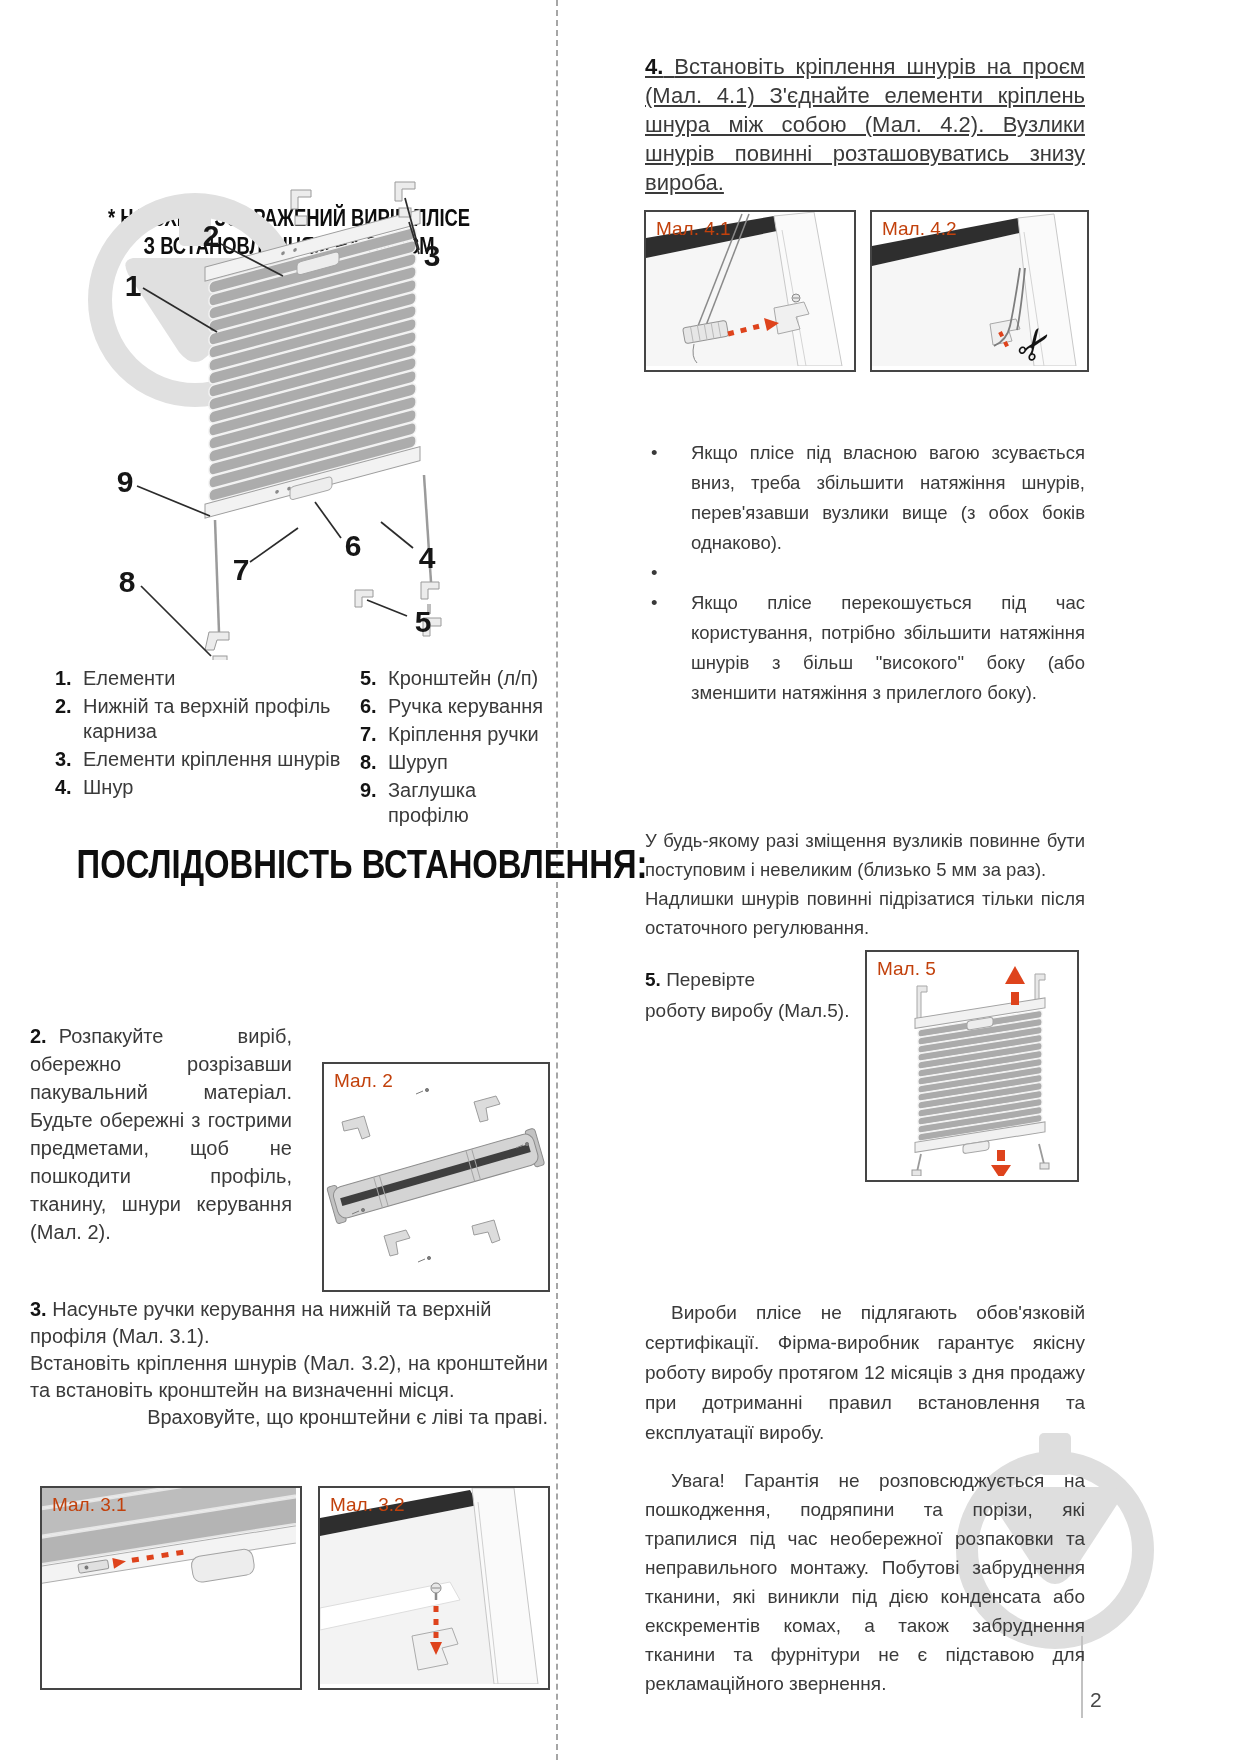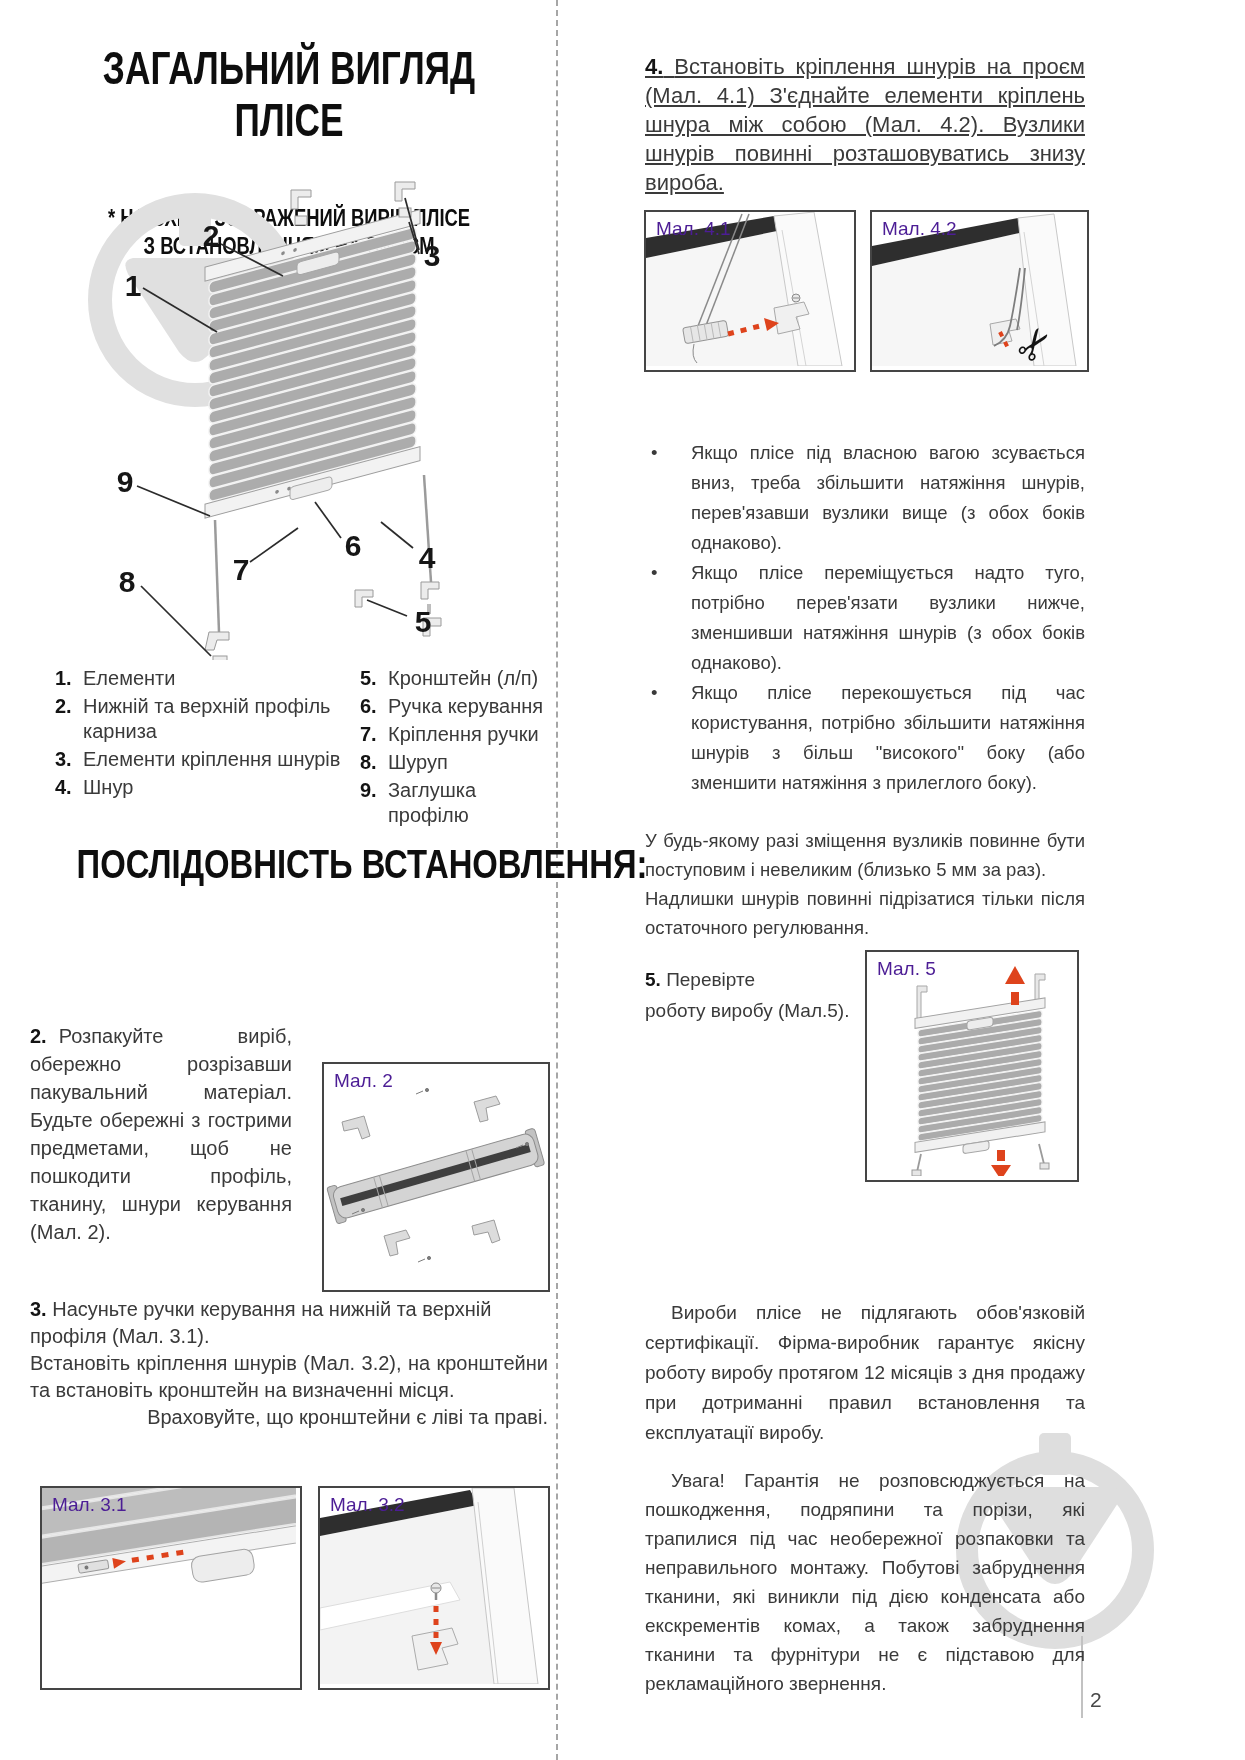--- a/index.html
+++ b/index.html
@@ -24,37 +24,33 @@
   .litem{display:flex;line-height:25px;margin-bottom:3px;}
   .lnum{flex:none;width:28px;font-weight:700;color:#141414;}
   .ltext{flex:1;}
   .blist{position:absolute;left:645px;top:438px;width:440px;}
   .bitem{display:flex;font-size:18.5px;line-height:30px;}
   .bmark{flex:none;width:40px;padding-left:6px;}
   .bmark::before{content:"\2022";}
   .btext{flex:1;text-align:justify;}
   .figbox{position:absolute;border:2px solid #454545;background:#fff;}
   .figbox svg{position:absolute;left:0;top:0;}
-  .figlabel{position:absolute;left:10px;top:6px;font-size:19px;color:#4c1d95;z-index:2;white-space:nowrap;}
+  .figlabel{position:absolute;left:10px;top:6px;font-size:19px;color:#c2410c;z-index:2;white-space:nowrap;}
   .wm{position:absolute;z-index:0;}
   .z1{z-index:1;}
   .footer-rule{position:absolute;left:1081px;top:1636px;height:82px;width:0;border-left:2px solid #c2c2c2;}
   .pagenum{position:absolute;left:1090px;top:1688px;font-size:21px;color:#474747;}
 </style>
 </head>
 <body>
 
 <div class="page">
 
   <div class="divider"></div>
 
-  <div class="abs title">
-    <span class="hdline cond75">ЗАГАЛЬНИЙ ВИГЛЯД</span>
-    <span class="hdline cond75">ПЛІСЕ</span>
-  </div>
 
   <div class="abs subtitle">
     <span class="hdline cond80" style="font-size:23px;">* НА СХЕМІ ЗОБРАЖЕНИЙ ВИРІБ ПЛІСЕ</span>
     <span class="hdline cond80" style="font-size:23px;">З ВСТАНОВЛЕННЯМ НА ПРОЄМ</span>
   </div>
 
   <svg class="abs" style="left:45px;top:180px;" width="460" height="480" viewBox="0 0 460 480">
 
     <g>
       <circle cx="150" cy="120" r="95" fill="none" stroke="#e0e0e0" stroke-width="24"></circle>
@@ -303,21 +299,20 @@
     </svg>
   </div>
 
   <div class="blist">
     <div class="bitem">
         <span class="bmark"></span>
         <span class="btext">Якщо плісе під власною вагою зсувається вниз, треба збільшити натяжіння шнурів, перев'язавши вузлики вище (з обох боків однаково).</span>
       </div>
     <div class="bitem">
         <span class="bmark"></span>
-        <span class="btext">Якщо плісе переміщується надто туго, потрібно перев'язати вузлики нижче, зменшивши натяжіння шнурів (з обох боків однаково).</span>
       </div>
     <div class="bitem">
         <span class="bmark"></span>
         <span class="btext">Якщо плісе перекошується під час користування, потрібно збільшити натяжіння шнурів з більш "високого" боку (або зменшити натяжіння з прилеглого боку).</span>
       </div>
   </div>
 
   <div class="txt" style="left:645px;top:826px;width:440px;font-size:18.5px;line-height:29px;">
     <p>У будь-якому разі зміщення вузликів повинне бути поступовим і невеликим (близько 5 мм за раз).</p>
     <p>Надлишки шнурів повинні підрізатися тільки після остаточного регулювання.</p>

